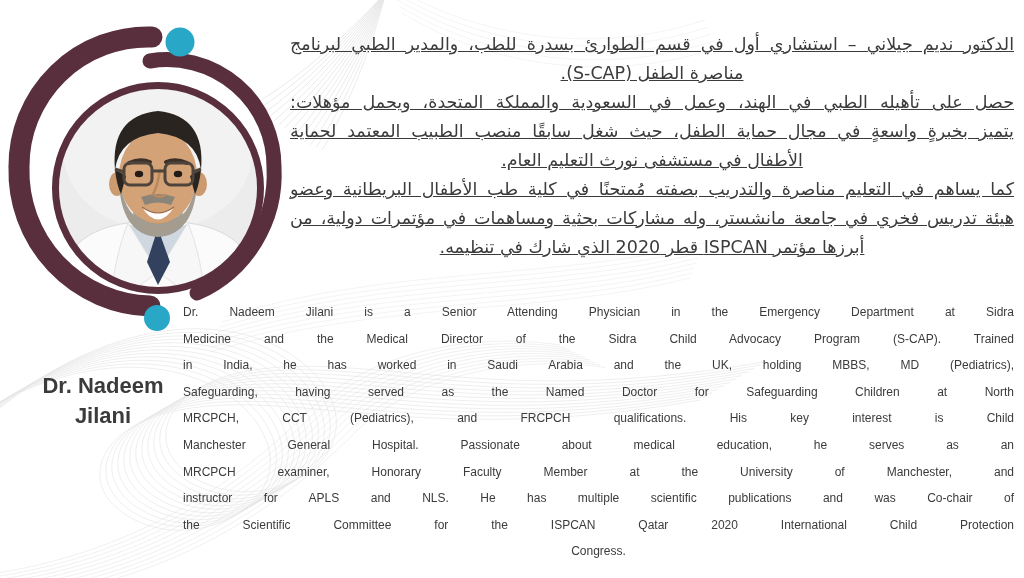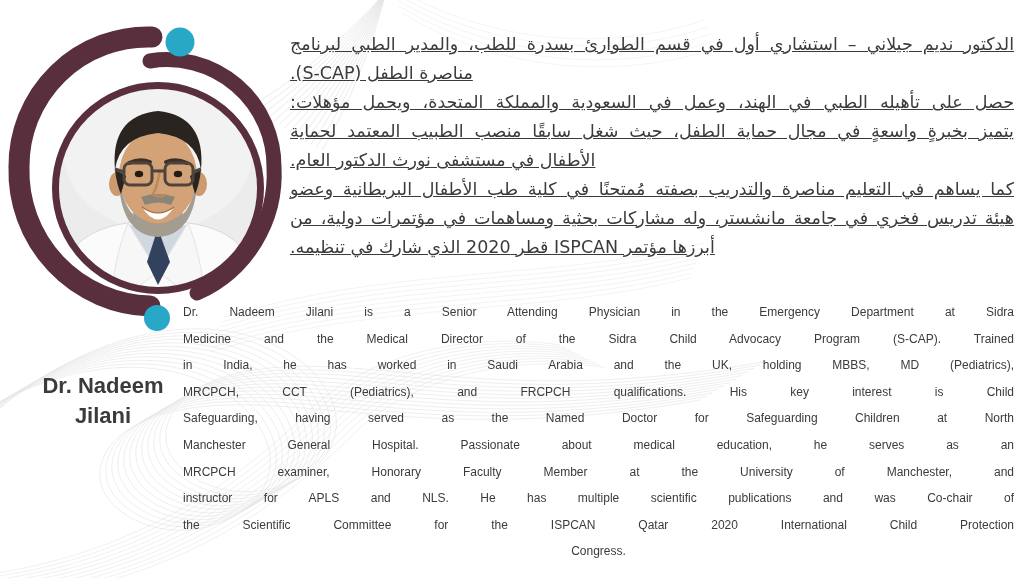--- a/index.html
+++ b/index.html
@@ -22,21 +22,21 @@
   }
   .bio-ar{
     position:absolute;left:290px;top:30px;width:724px;z-index:3;
     direction:rtl;font-family:"DejaVu Sans",sans-serif;
     font-size:17.5px;line-height:29px;color:var(--text-dark,#3b3b3b);text-decoration:underline;
   }
   .bio-en{
     position:absolute;left:183px;top:299px;width:831px;z-index:3;
     font-size:12px;line-height:26.6px;color:var(--text-dark,#3b3b3b);
   }
-  .ar-line{text-align:left;}
+  .ar-line{text-align:center;}
   .en-line{text-align:center;}
   .jl{text-align:justify;text-align-last:justify;}
 </style>
 </head>
 <body>
 
 <div class="stage">
 
   <svg class="bg-pattern" width="1024" height="578" viewBox="0 0 1024 578">
     <defs>
@@ -174,32 +174,32 @@
   <div class="name">
     <div>Dr. Nadeem</div>
     <div>Jilani</div>
   </div>
 
   <div class="bio-ar" dir="rtl" lang="ar">
     <div class="ar-line jl">الدكتور نديم جيلاني – استشاري أول في قسم الطوارئ بسدرة للطب، والمدير الطبي لبرنامج</div>
     <div class="ar-line">مناصرة الطفل (S-CAP).</div>
     <div class="ar-line jl">حصل على تأهيله الطبي في الهند، وعمل في السعودية والمملكة المتحدة، ويحمل مؤهلات:</div>
     <div class="ar-line jl">يتميز بخبرةٍ واسعةٍ في مجال حماية الطفل، حيث شغل سابقًا منصب الطبيب المعتمد لحماية</div>
-    <div class="ar-line">الأطفال في مستشفى نورث الدكتور العام.</div>
+    <div class="ar-line">الأطفال في مستشفى نورث التعليم العام.</div>
     <div class="ar-line jl">كما يساهم في التعليم مناصرة والتدريب بصفته مُمتحنًا في كلية طب الأطفال البريطانية وعضو</div>
     <div class="ar-line jl">هيئة تدريس فخري في جامعة مانشستر، وله مشاركات بحثية ومساهمات في مؤتمرات دولية، من</div>
     <div class="ar-line">أبرزها مؤتمر ISPCAN قطر 2020 الذي شارك في تنظيمه.</div>
   </div>
 
   <div class="bio-en" lang="en">
     <div class="en-line jl">Dr. Nadeem Jilani is a Senior Attending Physician in the Emergency Department at Sidra</div>
     <div class="en-line jl">Medicine and the Medical Director of the Sidra Child Advocacy Program (S-CAP). Trained</div>
     <div class="en-line jl">in India, he has worked in Saudi Arabia and the UK, holding MBBS, MD (Pediatrics),</div>
+    <div class="en-line jl">Safeguarding, having served as the Named Doctor for Safeguarding Children at North</div>
     <div class="en-line jl">MRCPCH, CCT (Pediatrics), and FRCPCH qualifications. His key interest is Child</div>
-    <div class="en-line jl">Safeguarding, having served as the Named Doctor for Safeguarding Children at North</div>
     <div class="en-line jl">Manchester General Hospital. Passionate about medical education, he serves as an</div>
     <div class="en-line jl">MRCPCH examiner, Honorary Faculty Member at the University of Manchester, and</div>
     <div class="en-line jl">instructor for APLS and NLS. He has multiple scientific publications and was Co-chair of</div>
     <div class="en-line jl">the Scientific Committee for the ISPCAN Qatar 2020 International Child Protection</div>
     <div class="en-line">Congress.</div>
   </div>
 
 </div>
 
 </body></html>

